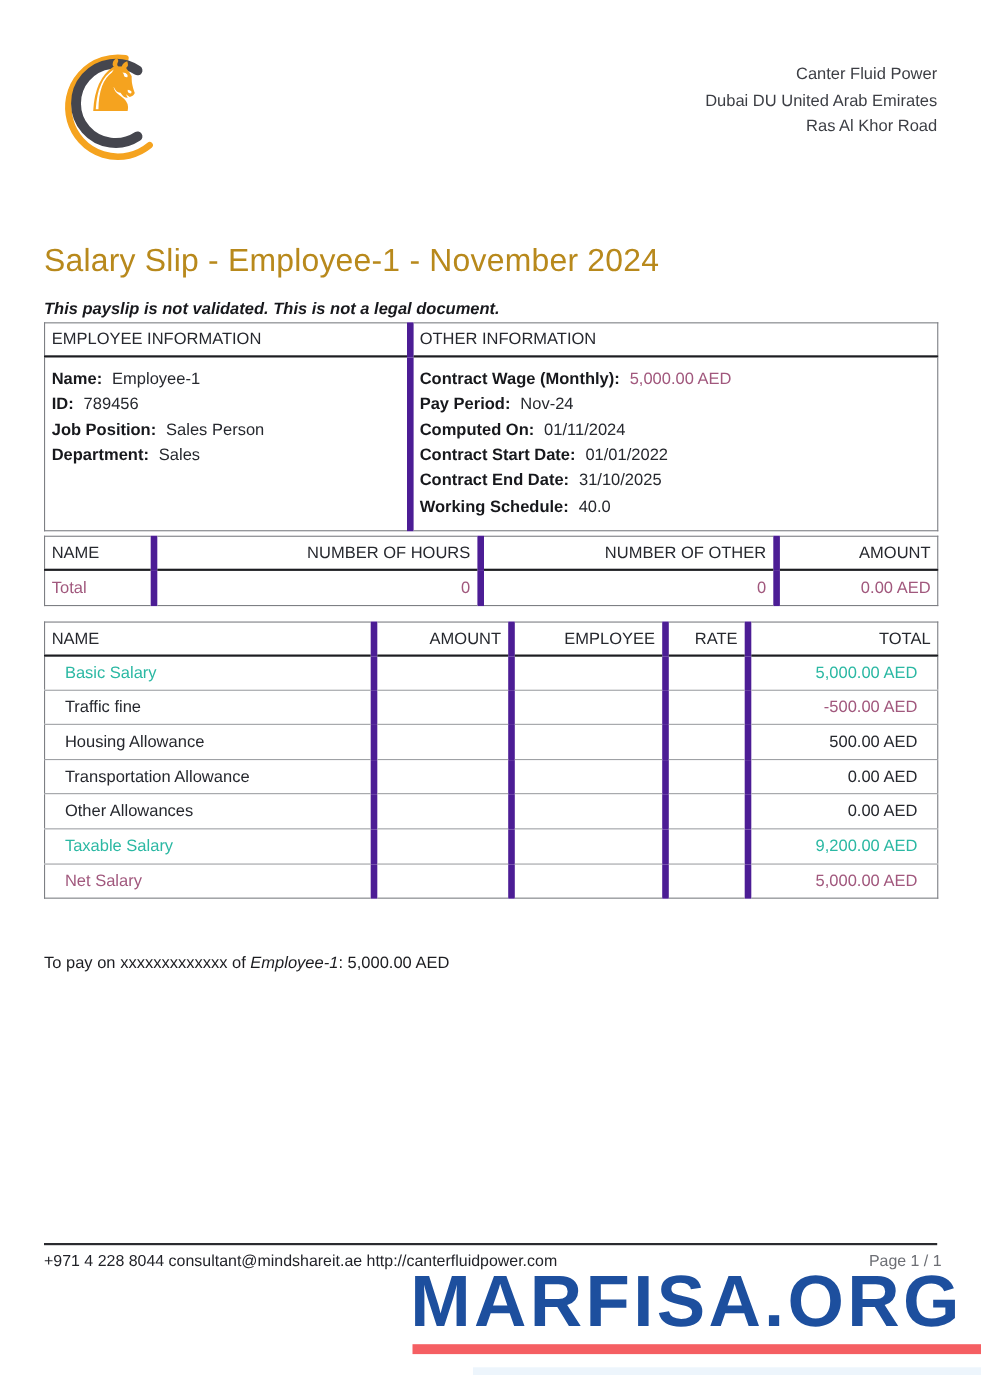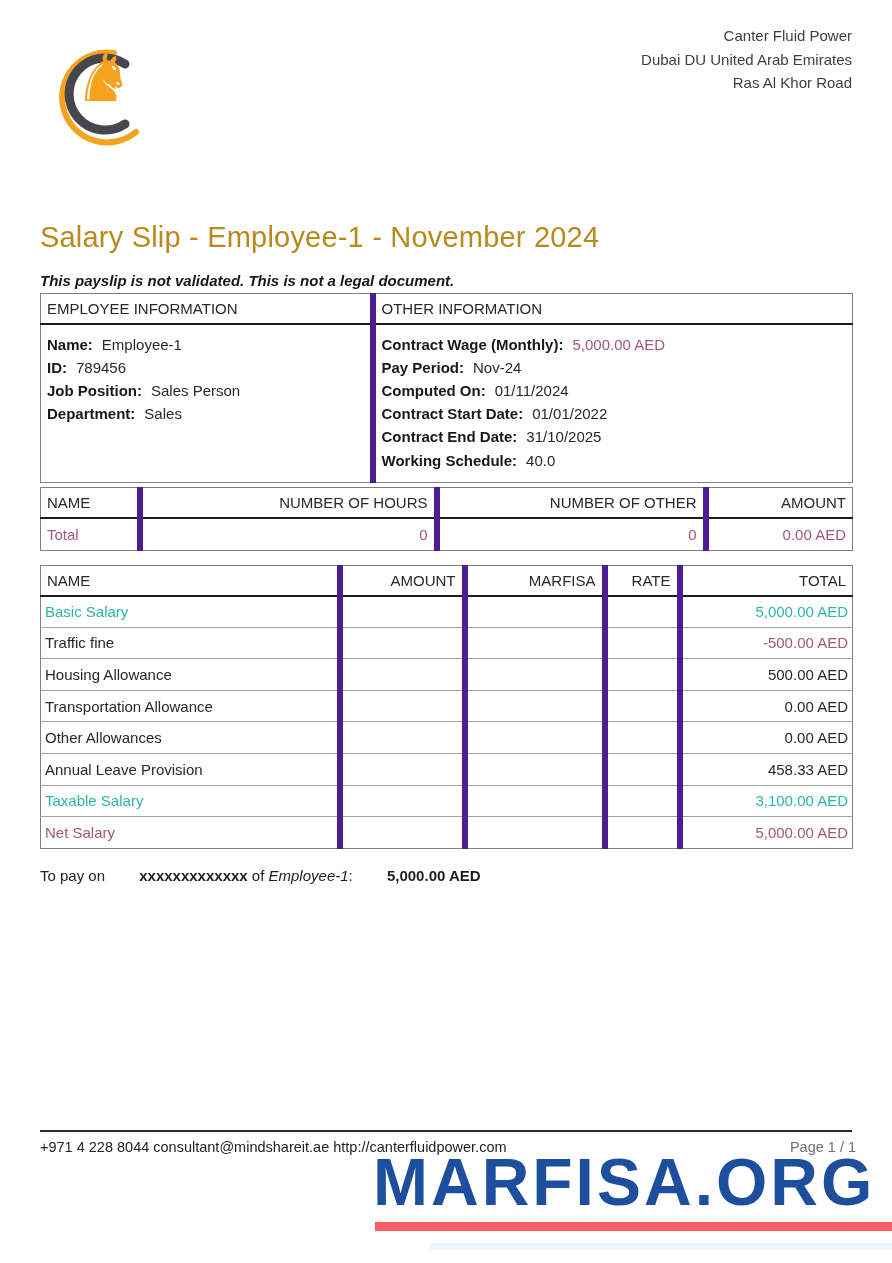--- a/index.html
+++ b/index.html
@@ -18,21 +18,21 @@
   .logo-wrap { position: absolute; left: 52px; top: 38px; width: 100px; height: 112px; }
   .logo-wrap svg { position: absolute; left: 0; top: 0; }
   .logo-horse {
     position: absolute; left: 22px; top: 8px;
     font-size: 66px; line-height: 1;
     color: #f5a31f;
     transform: scaleX(-1);
     font-family: "DejaVu Sans", sans-serif;
   }
   .company-address {
-    position: absolute; top: 24px; right: 40px;
+    position: absolute; top: 56px; right: 40px;
     text-align: right;
     font-size: 15px; line-height: 23.5px;
     color: #3c3e44;
   }
 
   
   .doc-title {
     position: absolute; left: 40px; top: 221px;
     font-size: 29px; font-weight: 400;
     color: #b8891c;
@@ -68,30 +68,30 @@
   .info-line .val { margin-left: 9px; color: #26282e; }
   .info-line .val.purple { color: #a1587d; }
 
   
   .worked-table { top: 487px; }
   .worked-table td { height: 33px; vertical-align: middle; padding: 0 6px; }
   .total-row td { color: #a1587d; }
 
   
   .salary-table { top: 565px; }
-  .salary-table td { height: 31.6px; vertical-align: middle; padding: 0 4px; }
+  .salary-table td { height: 31.6px; vertical-align: middle; padding: 0 18px; }
   .c-teal { color: #2bb8a3 !important; }
   .c-purple { color: #a1587d !important; }
 
   
   .payment-line {
     position: absolute; left: 40px; top: 867px;
     font-size: 15px; color: #1c1d21;
   }
-  .payment-line .b { font-weight: 700; margin-left: 30px; }
+  .payment-line .b { font-weight: 400; }
   .payment-line .i { font-style: italic; }
 
   
   .footer-rule {
     position: absolute; left: 40px; top: 1130px; width: 812px;
     border-top: 2px solid #2a2b2f;
   }
   .footer-contact {
     position: absolute; left: 40px; top: 1139px;
     font-size: 14.5px; color: #222329;
@@ -197,21 +197,21 @@
         <col style="width:299px">
         <col style="width:125px">
         <col style="width:140px">
         <col style="width:75px">
         <col style="width:173px">
       </colgroup>
     <tbody>
         <tr>
       <th>NAME</th>
       <th class="num vline">AMOUNT</th>
-      <th class="num vline">MARFISA</th>
+      <th class="num vline">EMPLOYEE</th>
       <th class="num vline">RATE</th>
       <th class="num vline">TOTAL</th>
     </tr>
     <tr class="hline">
       <td class="c-teal">Basic Salary</td>
       <td class="num vline"></td>
       <td class="num vline"></td>
       <td class="num vline"></td>
       <td class="num vline c-teal">5,000.00 AED</td>
     </tr>
@@ -237,32 +237,25 @@
       <td class="num vline">0.00 AED</td>
     </tr>
     <tr class="hline">
       <td>Other Allowances</td>
       <td class="num vline"></td>
       <td class="num vline"></td>
       <td class="num vline"></td>
       <td class="num vline">0.00 AED</td>
     </tr>
     <tr class="hline">
-      <td>Annual Leave Provision</td>
-      <td class="num vline"></td>
-      <td class="num vline"></td>
-      <td class="num vline"></td>
-      <td class="num vline">458.33 AED</td>
-    </tr>
-    <tr class="hline">
       <td class="c-teal">Taxable Salary</td>
       <td class="num vline"></td>
       <td class="num vline"></td>
       <td class="num vline"></td>
-      <td class="num vline c-teal">3,100.00 AED</td>
+      <td class="num vline c-teal">9,200.00 AED</td>
     </tr>
     <tr class="hline">
       <td class="c-purple">Net Salary</td>
       <td class="num vline"></td>
       <td class="num vline"></td>
       <td class="num vline"></td>
       <td class="num vline c-purple">5,000.00 AED</td>
     </tr>
   </tbody>
     </table>

